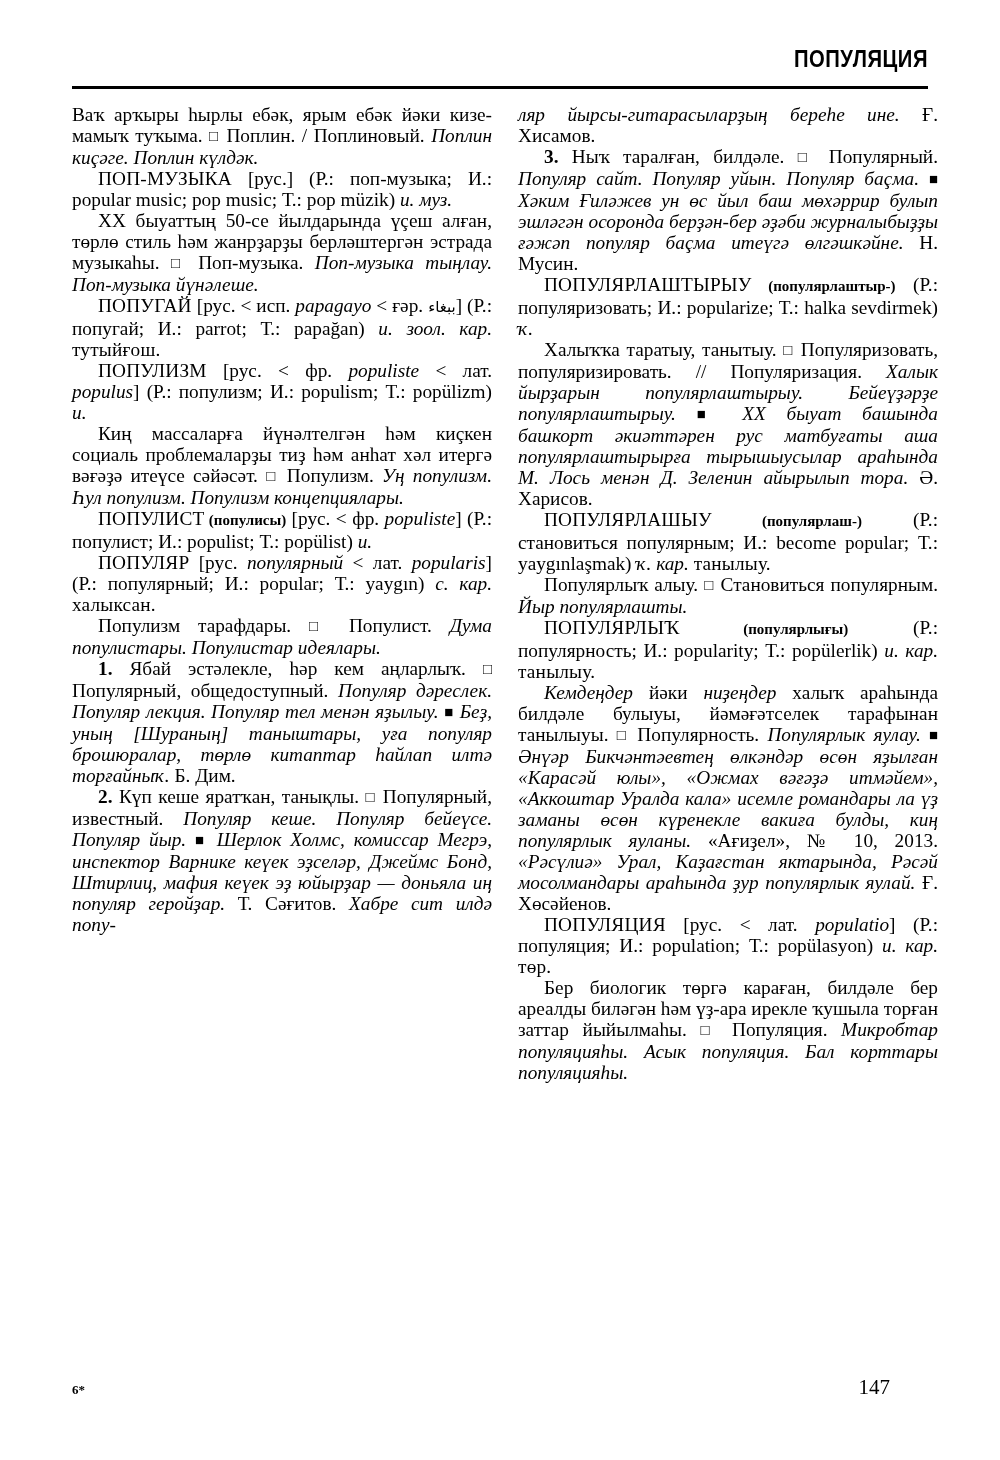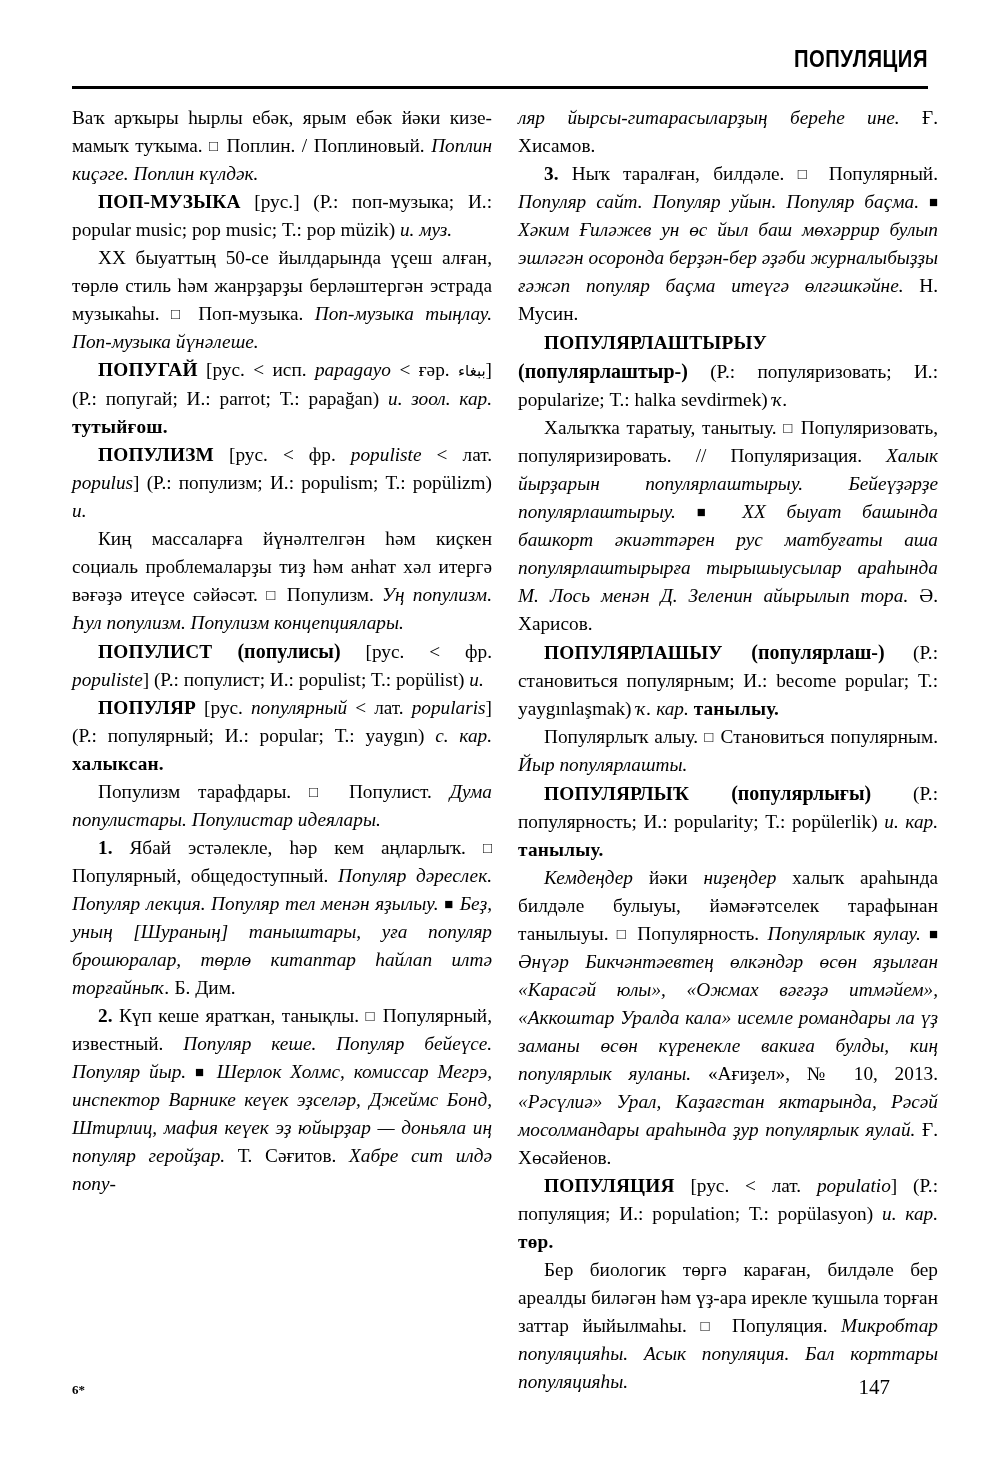--- a/index.html
+++ b/index.html
@@ -56,40 +56,40 @@
     top: 104px;
     left: 72px;
     right: 62px;
     bottom: 140px;
     display: flex;
     gap: 26px;
   }
   .col {
     width: 420px;
     font-size: 19.3px;
-    line-height: 28px;
+    line-height: 21px;
     text-align: justify;
     text-justify: inter-word;
     hyphens: manual;
   }
   .col p {
     margin: 0;
     text-indent: 26px;
   }
   .col p.noindent {
     text-indent: 0;
   }
   .hw {
-    font-weight: bold;
+    font-weight: normal;
     letter-spacing: 0.2px;
     margin-top: 36px;
   }
   .hw-sm {
     font-weight: bold;
-    font-size: 20px;
+    font-size: 15px;
   }
   .it {
     font-style: italic;
   }
   .bnum {
     font-weight: bold;
   }
   .ar {
     font-family: "DejaVu Sans", sans-serif;
     font-size: 15px;

